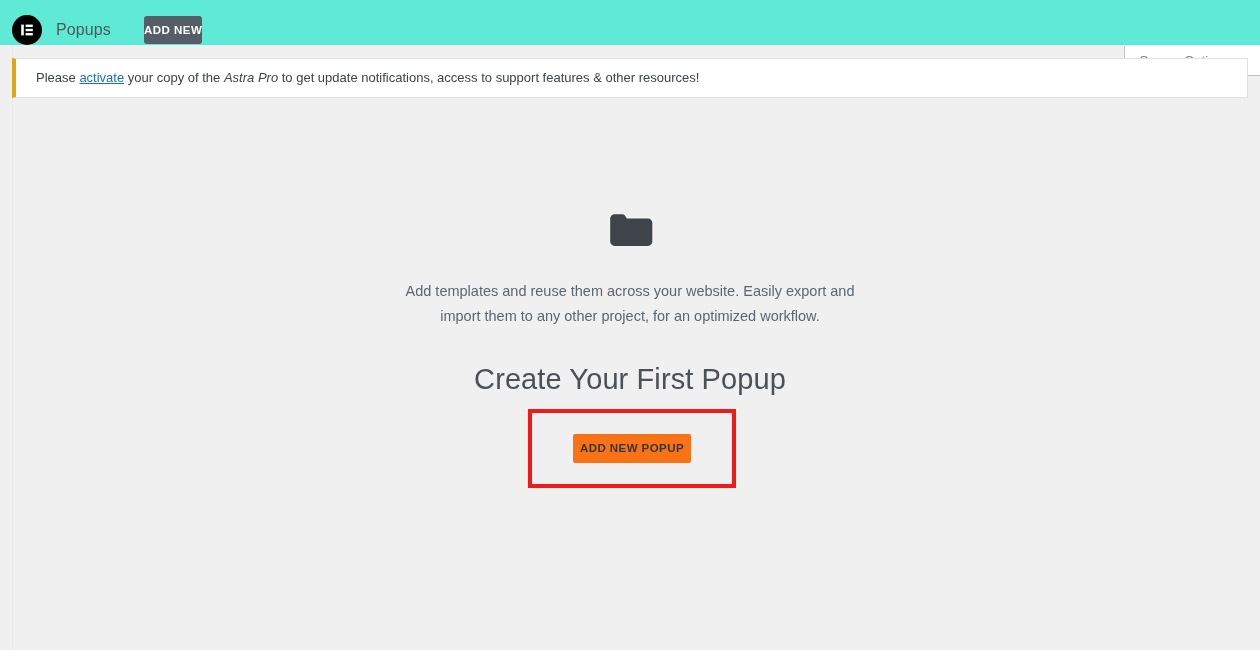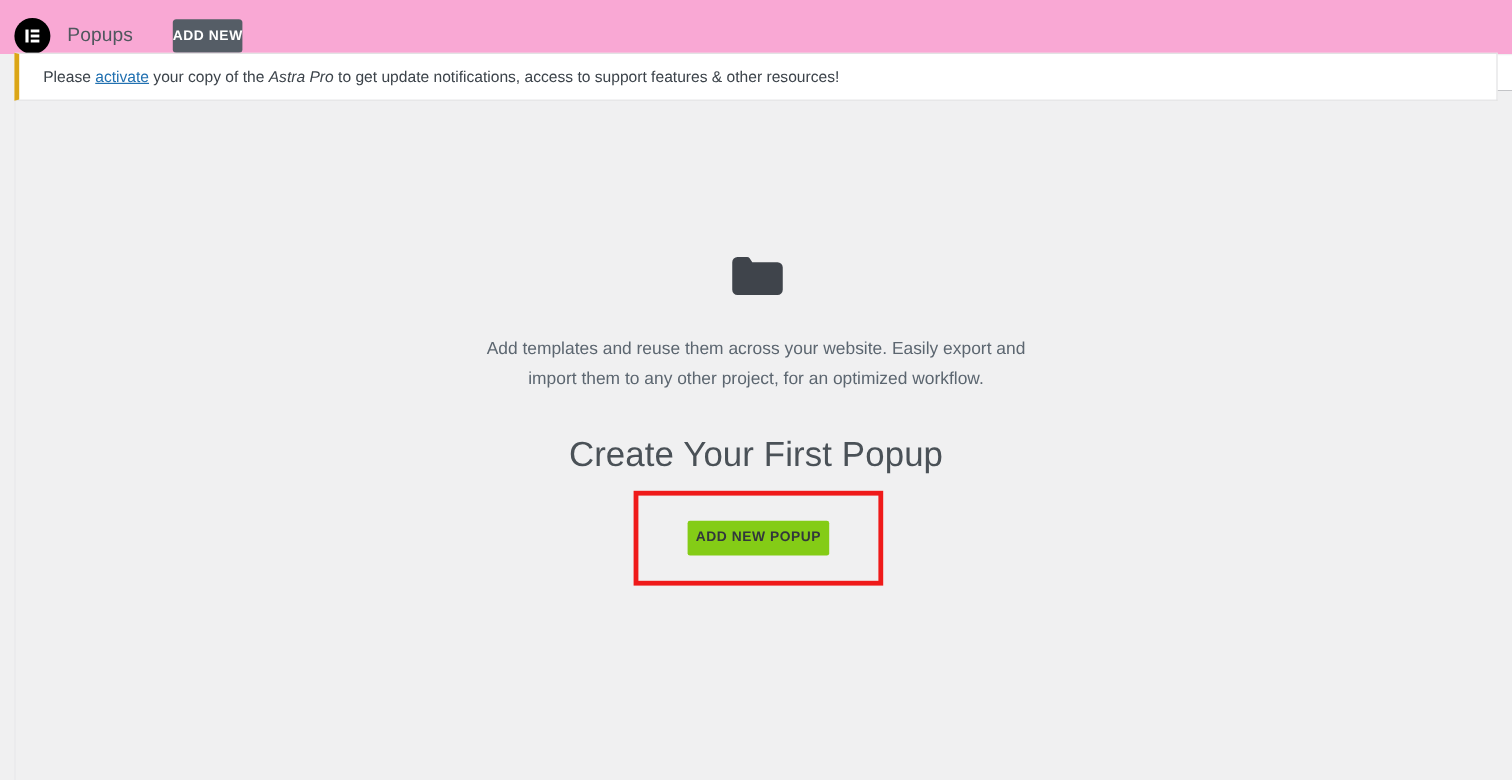--- a/index.html
+++ b/index.html
@@ -12,21 +12,21 @@
     background: #f0f0f1;
     font-family: "Liberation Sans", sans-serif;
     -webkit-font-smoothing: antialiased;
   }
 
   
   #topbar {
     position: absolute;
     top: 0; left: 0;
     width: 1260px; height: 60px;
-    background: #f9a8d4;
+    background: #5eead4;
     border-bottom: 1px solid #e5e5e5;
     display: flex;
     align-items: center;
   }
   #brand {
     display: flex;
     align-items: center;
     margin-left: 12px;
   }
   #logo-circle {
@@ -128,21 +128,21 @@
   #content-inner {
     position: absolute;
     left: 12px; right: 12px;
     top: 0; bottom: 0;
     border-left: 1px solid #e8e8e9;
   }
 
   
   #notice {
     position: absolute;
-    top: 44px; left: 12px;
+    top: 58px; left: 12px;
     width: 1236px;
     height: 40px;
     background: #ffffff;
     border: 1px solid #e2e2e3;
     border-left: 4px solid #dba617;
     display: flex;
     align-items: center;
   }
   #notice-text {
     font-size: 13px;
@@ -197,21 +197,21 @@
     border: 4px solid #ef1a1a;
     pointer-events: none;
   }
 
   #btn-add-new-popup {
     position: absolute;
     left: 573px;
     top: 434px;
     width: 118px;
     height: 29px;
-    background: #84cc16;
+    background: #f97316;
     color: #32373c;
     border: none;
     border-radius: 2px;
     font-family: "Liberation Sans", sans-serif;
     font-size: 11.5px;
     font-weight: bold;
     letter-spacing: .45px;
     cursor: pointer;
     line-height: 29px;
     padding: 0;

